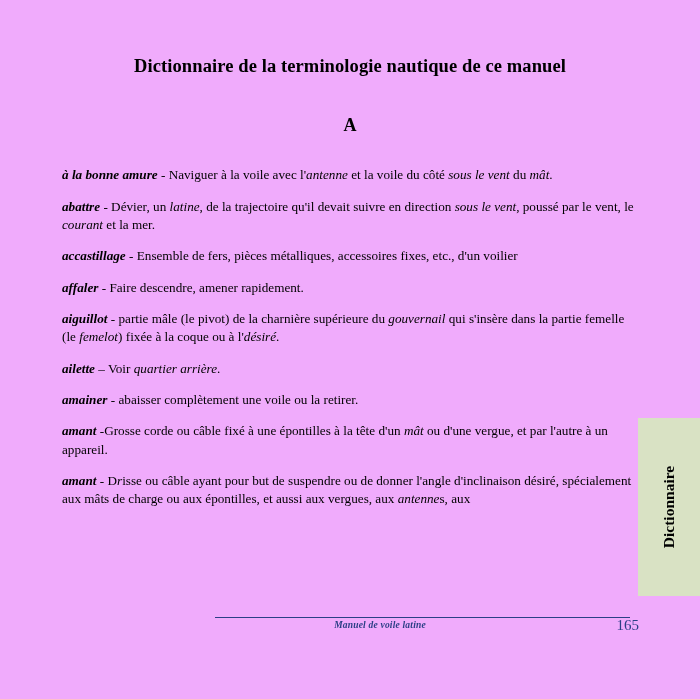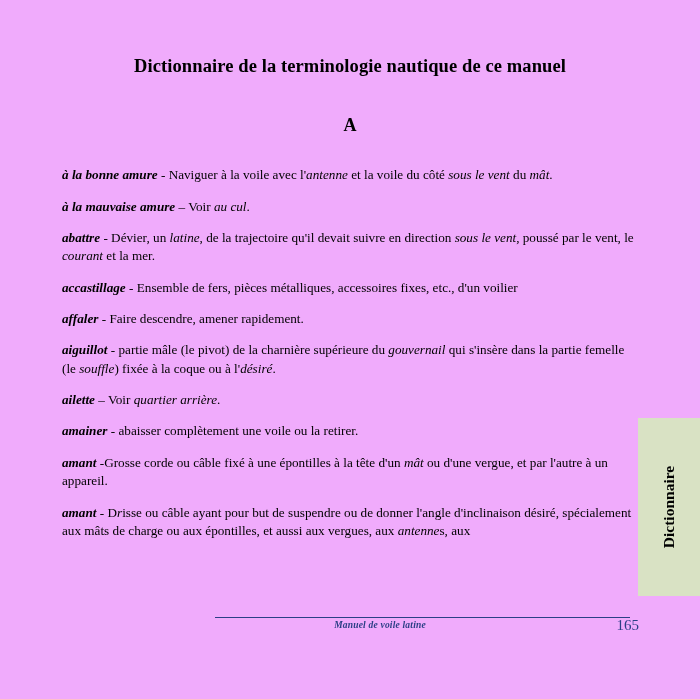--- a/index.html
+++ b/index.html
@@ -122,25 +122,24 @@
 </head>
 <body>
 
 <div class="page">
 
   <div class="content">
     <h1 class="doc-title">Dictionnaire de la terminologie nautique de ce manuel</h1>
     <div class="section-letter">A</div>
     <div class="entries">
         <p class="entry"><span class="term">à la bonne amure</span><span> - </span><span>Naviguer à la voile avec l'</span><span class="it">antenne</span><span> et la voile du côté </span><span class="it">sous le vent</span><span> du </span><span class="it">mât</span><span>.</span></p>
-        <p class="entry"><span class="term">à la mauvaise amure</span><span> – </span><span>Voir </span><span class="it">au cul</span><span>.</span></p>
         <p class="entry"><span class="term">abattre</span><span> - </span><span>Dévier, un </span><span class="it">latine</span><span>, de la trajectoire qu'il devait suivre en direction </span><span class="it">sous le vent</span><span>, poussé par le vent, le </span><span class="it">courant</span><span> et la mer.</span></p>
         <p class="entry"><span class="term">accastillage</span><span> - </span><span>Ensemble de fers, pièces métalliques, accessoires fixes, etc., d'un voilier</span></p>
         <p class="entry"><span class="term">affaler</span><span> - </span><span>Faire descendre, amener rapidement.</span></p>
-        <p class="entry"><span class="term">aiguillot</span><span> - </span><span>partie mâle (le pivot) de la charnière supérieure du </span><span class="it">gouvernail</span><span> qui s'insère dans la partie femelle (le </span><span class="it">souffle</span><span>) fixée à la coque ou à l'</span><span class="it">désiré</span><span>.</span></p>
+        <p class="entry"><span class="term">aiguillot</span><span> - </span><span>partie mâle (le pivot) de la charnière supérieure du </span><span class="it">gouvernail</span><span> qui s'insère dans la partie femelle (le </span><span class="it">femelot</span><span>) fixée à la coque ou à l'</span><span class="it">désiré</span><span>.</span></p>
         <p class="entry"><span class="term">ailette</span><span> – </span><span>Voir </span><span class="it">quartier arrière</span><span>.</span></p>
         <p class="entry"><span class="term">amainer</span><span> - </span><span>abaisser complètement une voile ou la retirer.</span></p>
         <p class="entry"><span class="term">amant</span><span> -</span><span>Grosse corde ou câble fixé à une épontilles à la tête d'un </span><span class="it">mât</span><span> ou d'une vergue, et par l'autre à un appareil.</span></p>
         <p class="entry"><span class="term">amant</span><span> - </span><span>D</span><span class="it">r</span><span>isse ou câble ayant pour but de suspendre ou de donner l'angle d'inclinaison désiré, spécialement aux mâts de charge ou aux épontilles, et aussi aux vergues, aux </span><span class="it">antenne</span><span>s, aux</span></p>
       </div>
   </div>
 
   <div class="side-tab" style="background: rgb(217, 226, 196);">
     <div class="side-tab-text">Dictionnaire</div>
   </div>

